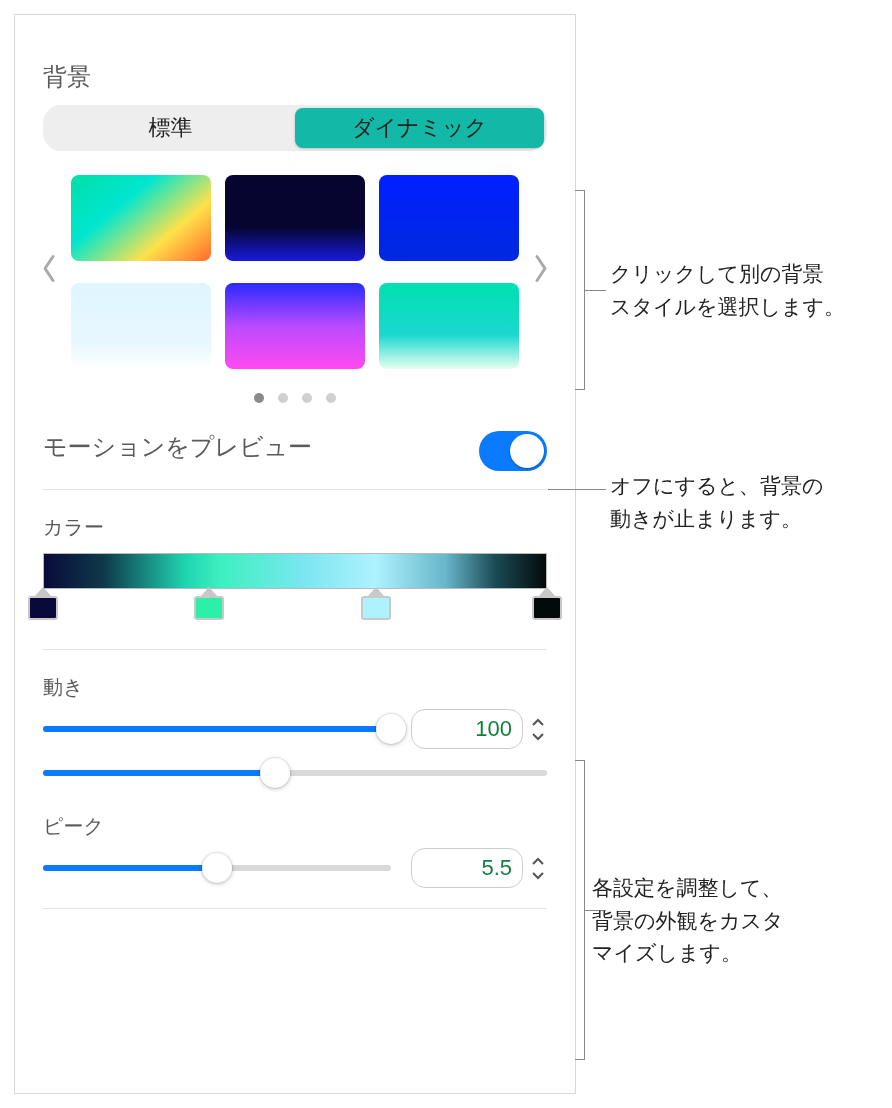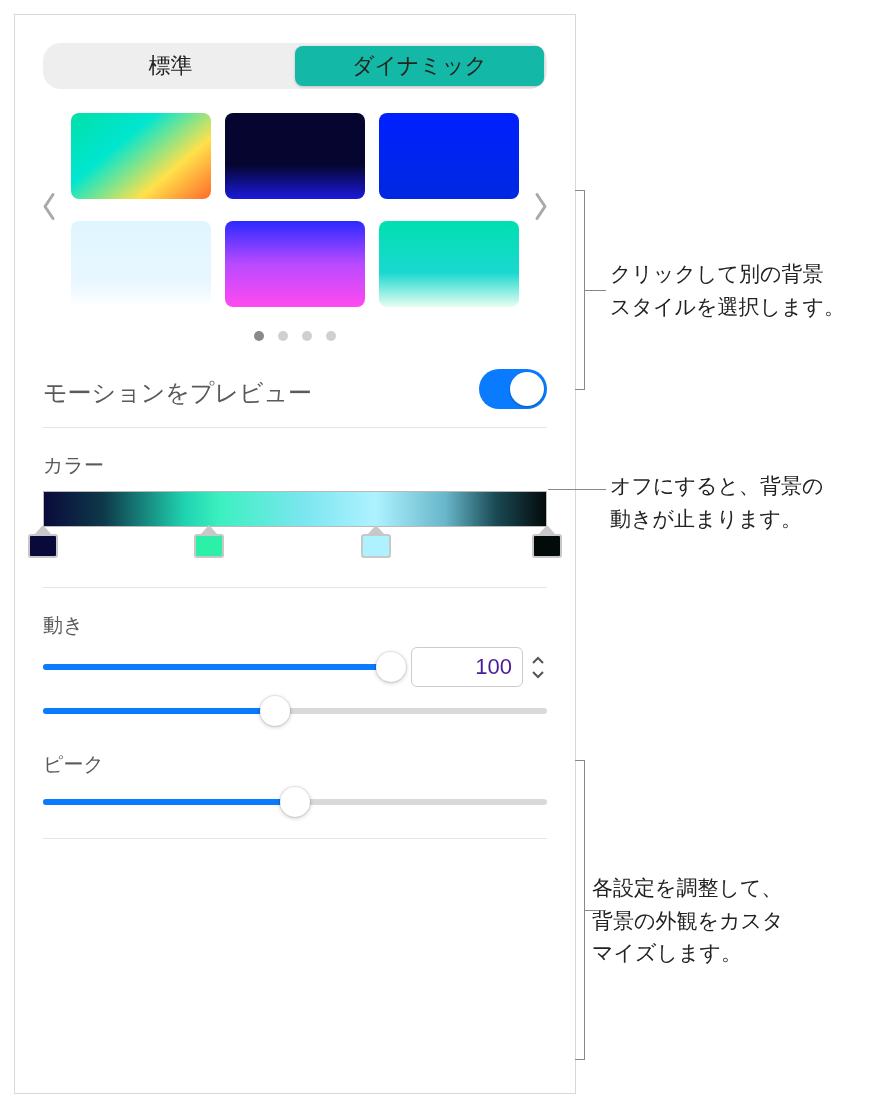--- a/index.html
+++ b/index.html
@@ -88,21 +88,21 @@
     margin: 24px 0 28px;
   }
   .dot {
     width: 10px; height: 10px; border-radius: 50%;
     background: #d0d0d0;
     cursor: pointer;
   }
   .dot.active { background: #8a8a8a; }
   .row-toggle {
     display: flex;
-    align-items: flex-end;
+    align-items: flex-start;
     justify-content: space-between;
     padding-bottom: 18px;
     border-bottom: 1px solid #e6e6e6;
   }
   .toggle {
     width: 68px; height: 40px; border-radius: 20px;
     background: #0a7aff;
     position: relative;
     cursor: pointer;
   }
@@ -184,25 +184,25 @@
   }
   .numbox-wrap {
     display: flex;
     align-items: center;
     gap: 6px;
   }
   .numbox {
     width: 112px;
     height: 40px;
     border: 1px solid #ccc;
-    border-radius: 6px;
+    border-radius: 14px;
     text-align: right;
     padding: 0 10px;
     font-size: 22px;
-    color: #4c1d95;
+    color: #15803d;
     background: #fff;
   }
   .stepper {
     display: flex;
     flex-direction: column;
     justify-content: center;
     cursor: pointer;
   }
   .stepper svg { display:block; }
   .stepper .sbtn { height: 14px; width:18px; display:flex; align-items:center; justify-content:center; }
@@ -235,20 +235,21 @@
     background: #888;
   }
   .callout .txt { position: absolute; white-space: pre; }
 
 </style>
 </head>
 <body>
 
 <div class="panel">
 
+  <div class="section-title">背景</div>
 
   <div class="segmented">
     <div class="seg">標準</div>
     <div class="seg active">ダイナミック</div>
   </div>
 
   <div class="thumbs-area">
     <span class="nav-arrow left">
       <svg width="16" height="28" viewBox="0 0 16 28">
           <path d="M12 2 L4 14 L12 26" stroke="#a9a9a9" stroke-width="3" fill="none" stroke-linecap="round" stroke-linejoin="round"></path>
@@ -338,20 +339,35 @@
     </div>
   </div>
 
   <div class="section-title small">ピーク</div>
   <div class="slider-row">
     <div class="slider">
       <div class="track"></div>
       <div class="fill" id="fill-peak" style="width: 50%;"></div>
       <div class="thumbk" id="knob-peak" style="left: 50%;"></div>
     </div>
+    <div class="numbox-wrap">
+      <input class="numbox" value="5.5" style="">
+      <div class="stepper">
+        <div class="sbtn">
+            <svg width="14" height="9">
+              <path d="M2 7 L7 2 L12 7" stroke="#555" stroke-width="2" fill="none"></path>
+            </svg>
+          </div>
+        <div class="sbtn">
+            <svg width="14" height="9">
+              <path d="M2 2 L7 7 L12 2" stroke="#555" stroke-width="2" fill="none"></path>
+            </svg>
+          </div>
+      </div>
+    </div>
   </div>
 
   <hr class="divider" style="margin-top:20px">
 
 </div>
 
 <div class="callout" style="left:576px; top:190px; width:310px; height:200px;">
   <div class="bracket" style="left:8px; top:0; height:200px;"></div>
   <div class="hline" style="left:8px; top:100px; width:22px;"></div>
   <div class="txt" style="left:34px; top:68px;">クリックして別の背景

